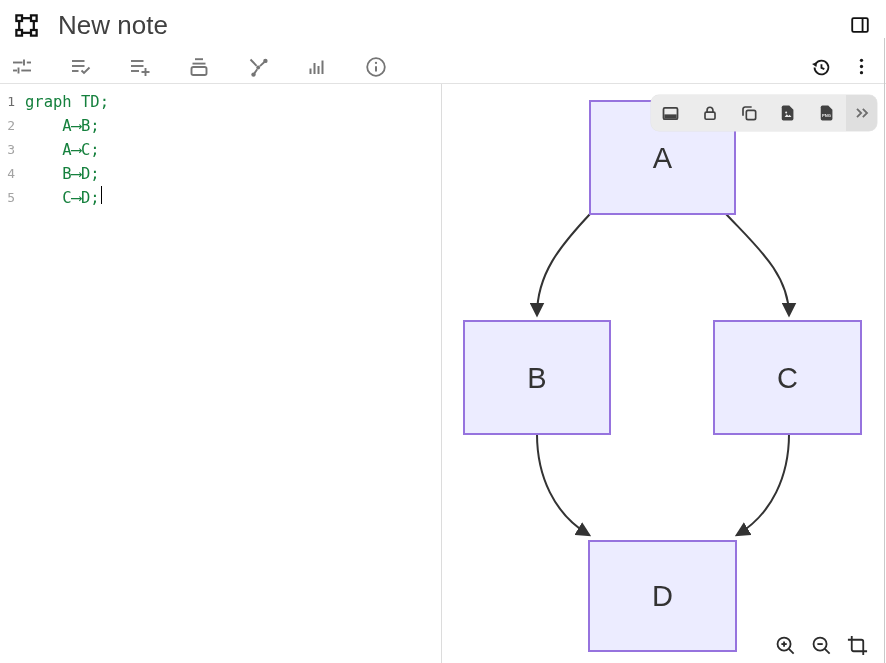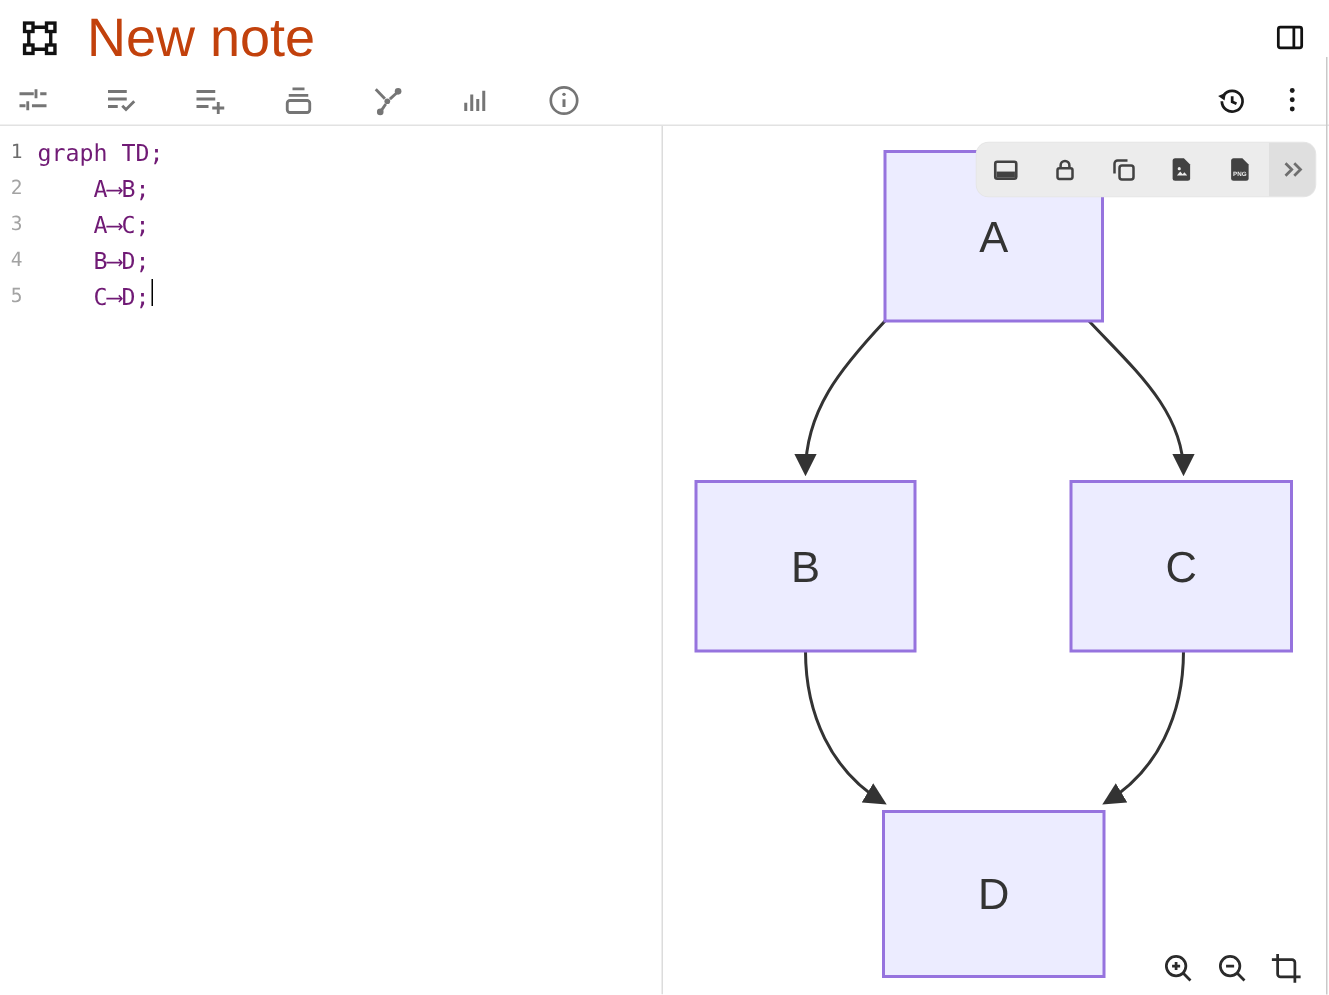--- a/index.html
+++ b/index.html
@@ -3,41 +3,41 @@
 <meta charset="utf-8">
 <style>
   * { margin:0; padding:0; box-sizing:border-box; }
   html,body { width:886px; height:663px; overflow:hidden; background:#fff;
               font-family:"Liberation Sans", sans-serif; }
 
   
   .header { height:50px; display:flex; align-items:center; padding:0 15px 0 11px; }
   .logo-btn { width:30px; height:30px; display:flex; align-items:center; justify-content:center;
               background:none; border:none; cursor:pointer; }
-  .page-title { font-size:36px; color:#c2410c; margin-left:17px; font-weight:400; flex:1; }
+  .page-title { font-size:26px; color:#404040; margin-left:17px; font-weight:400; flex:1; }
   .icon-btn { background:none; border:none; display:flex; align-items:center; justify-content:center;
               cursor:pointer; padding:0; }
 
   
   .toolbar { height:34px; display:flex; align-items:center; padding:0 13px 0 10px;
              border-bottom:1px solid #e2e2e2; }
   .toolbar .tb-btn { width:24px; height:24px; margin-right:35px; color:#757575; }
   .toolbar .spacer { flex:1; }
   .toolbar .tb-right { width:24px; height:24px; margin-left:17px; color:#1a1a1a; }
 
   
   .main { display:flex; height:579px; }
 
   
   .editor { width:442px; border-right:1px solid #dcdcdc; padding-top:6px;
             font-family:"DejaVu Sans Mono","Liberation Mono",monospace; cursor:text; }
   .code-line { display:flex; line-height:24px; }
   .line-num { width:15px; text-align:right; font-size:13px; color:#a3a3a3; flex:none; }
   .line-num.active { color:#6b6b6b; }
-  .line-code { margin-left:10px; font-size:15.5px; color:#701a75; white-space:pre; }
+  .line-code { margin-left:10px; font-size:15.5px; color:#15803d; white-space:pre; }
   .caret { display:inline-block; width:0; border-left:1.6px solid #000; height:18px;
            vertical-align:text-bottom; margin-left:1px; }
 
   
   .preview { position:relative; flex:1; background:#fff; }
   .preview svg.canvas { position:absolute; left:0; top:0; }
   .node-rect { fill:var(--node-fill,#ECECFF); stroke:var(--node-border,#9673DE); stroke-width:2; }
   .node-label { font-family:"Liberation Sans",sans-serif; font-size:29px; fill:var(--edge-color,#333);
                 text-anchor:middle; }
   .edge { fill:none; stroke:var(--edge-color,#333); stroke-width:2; }

